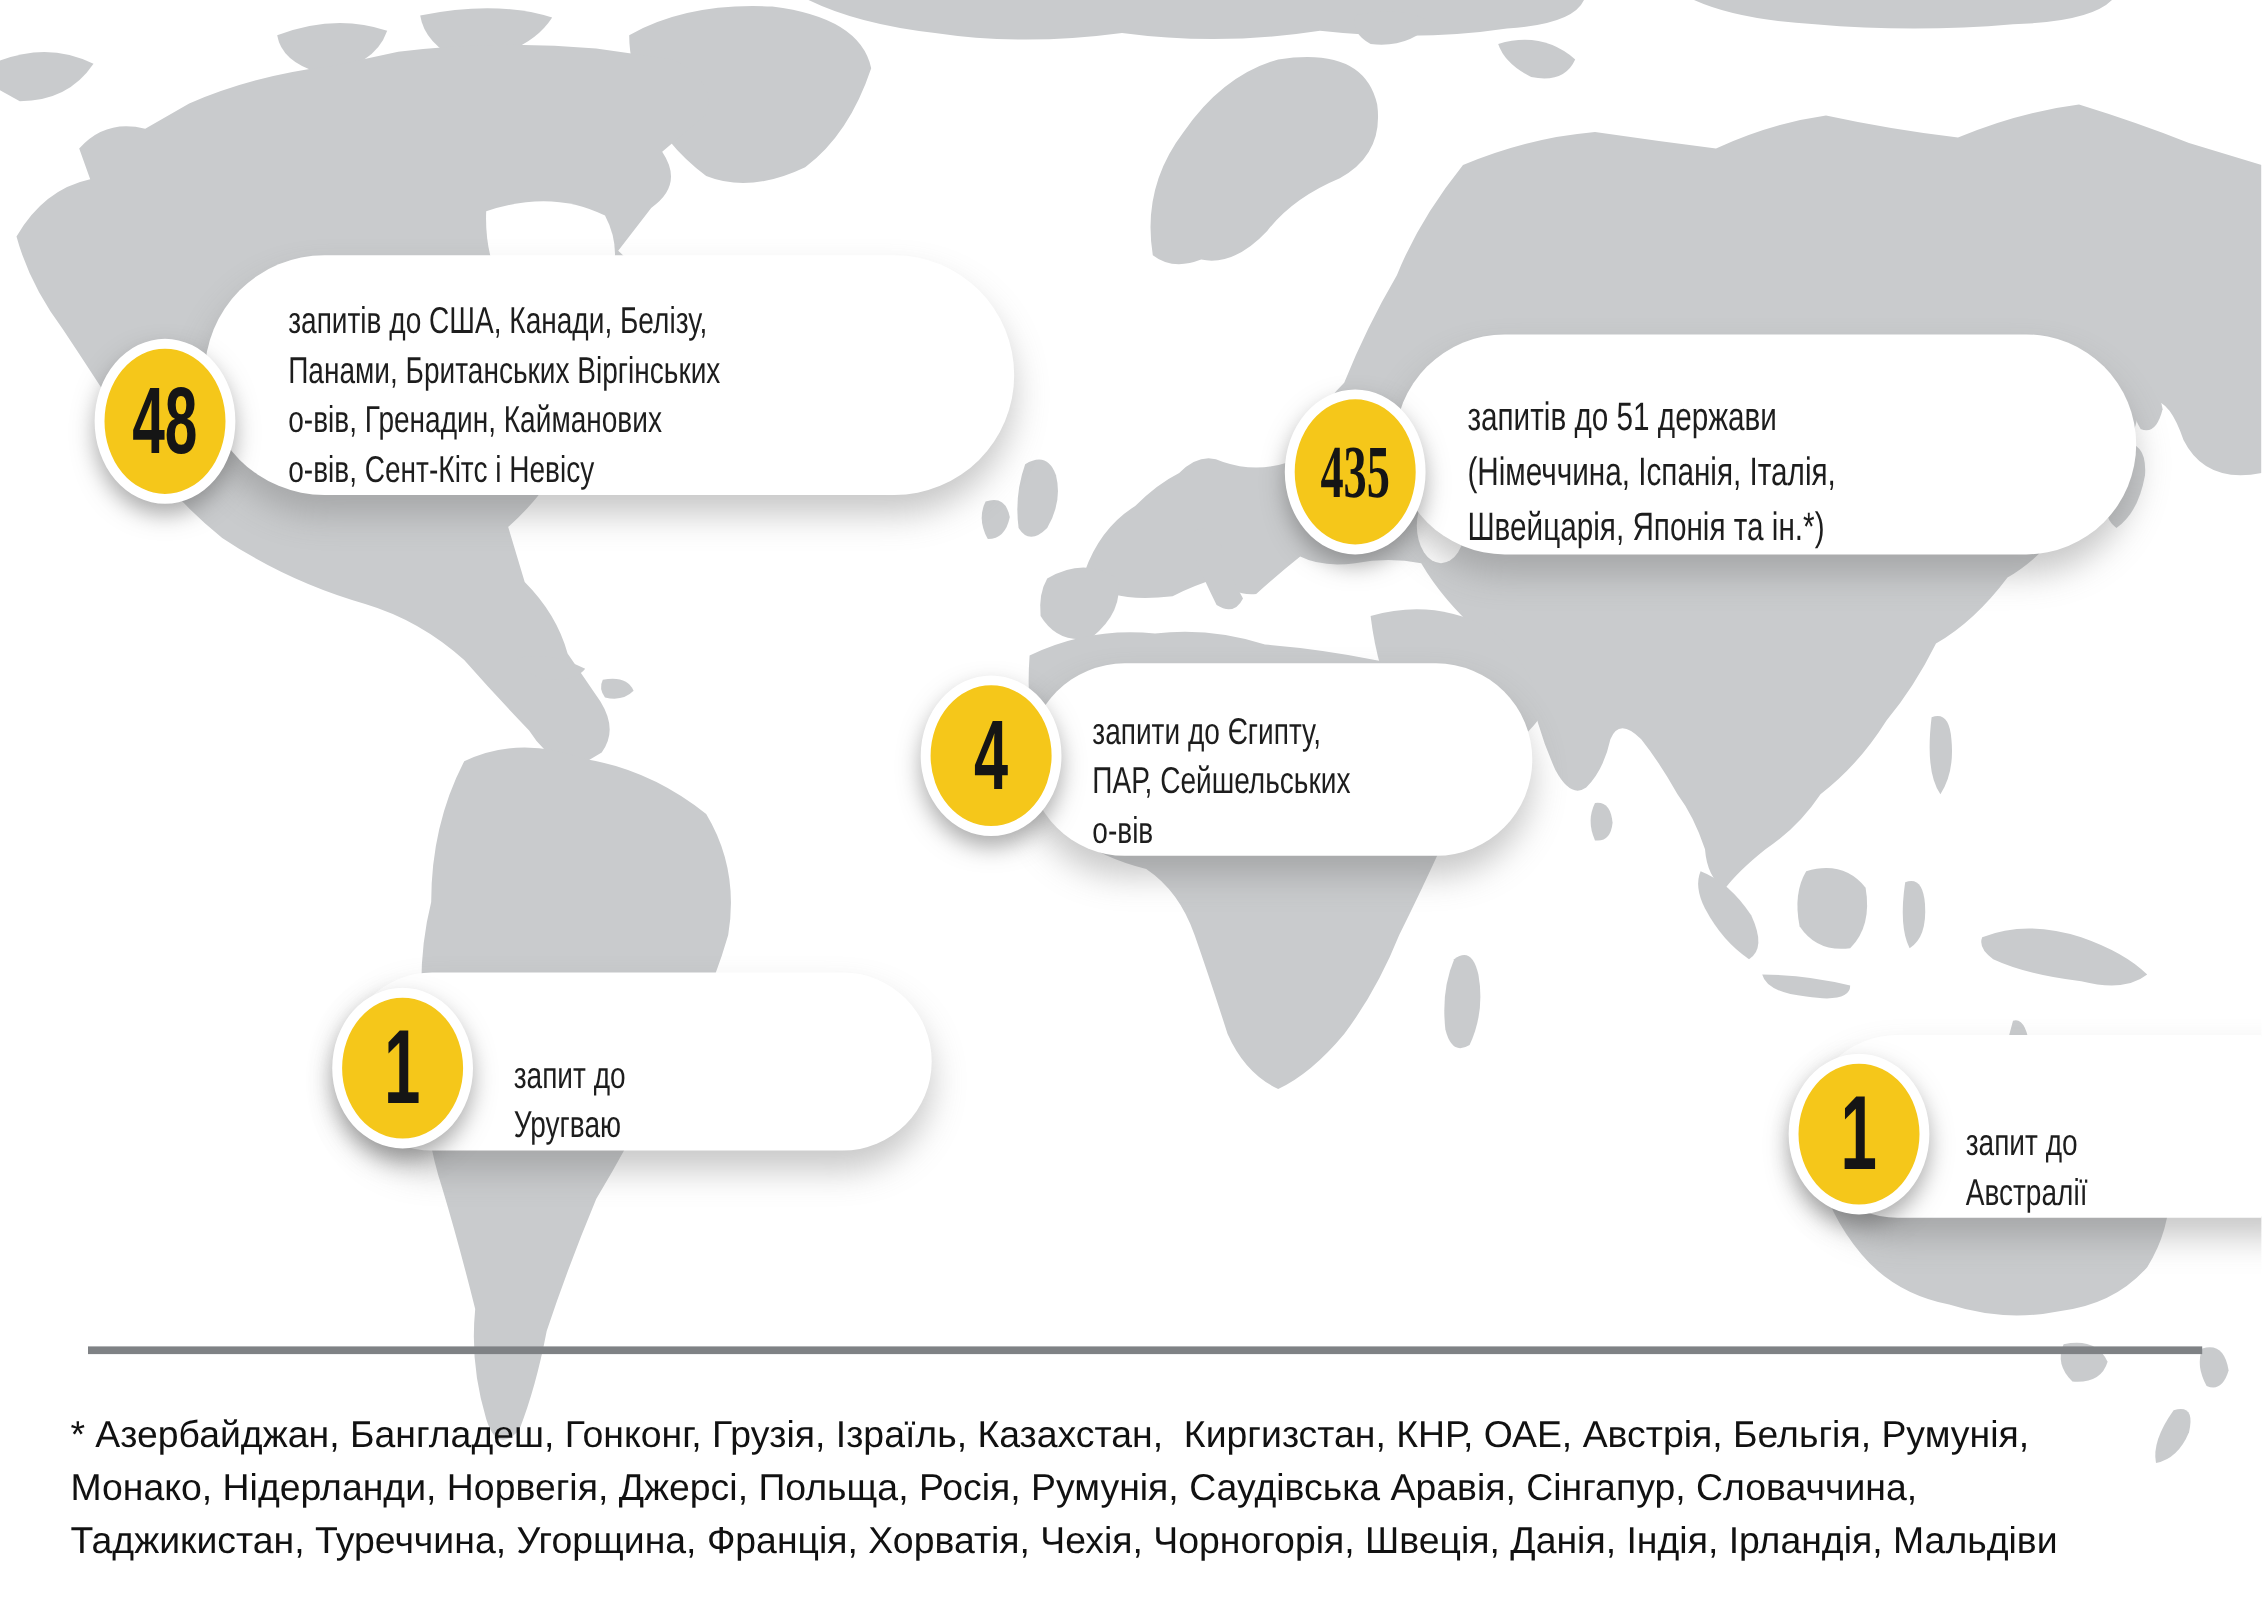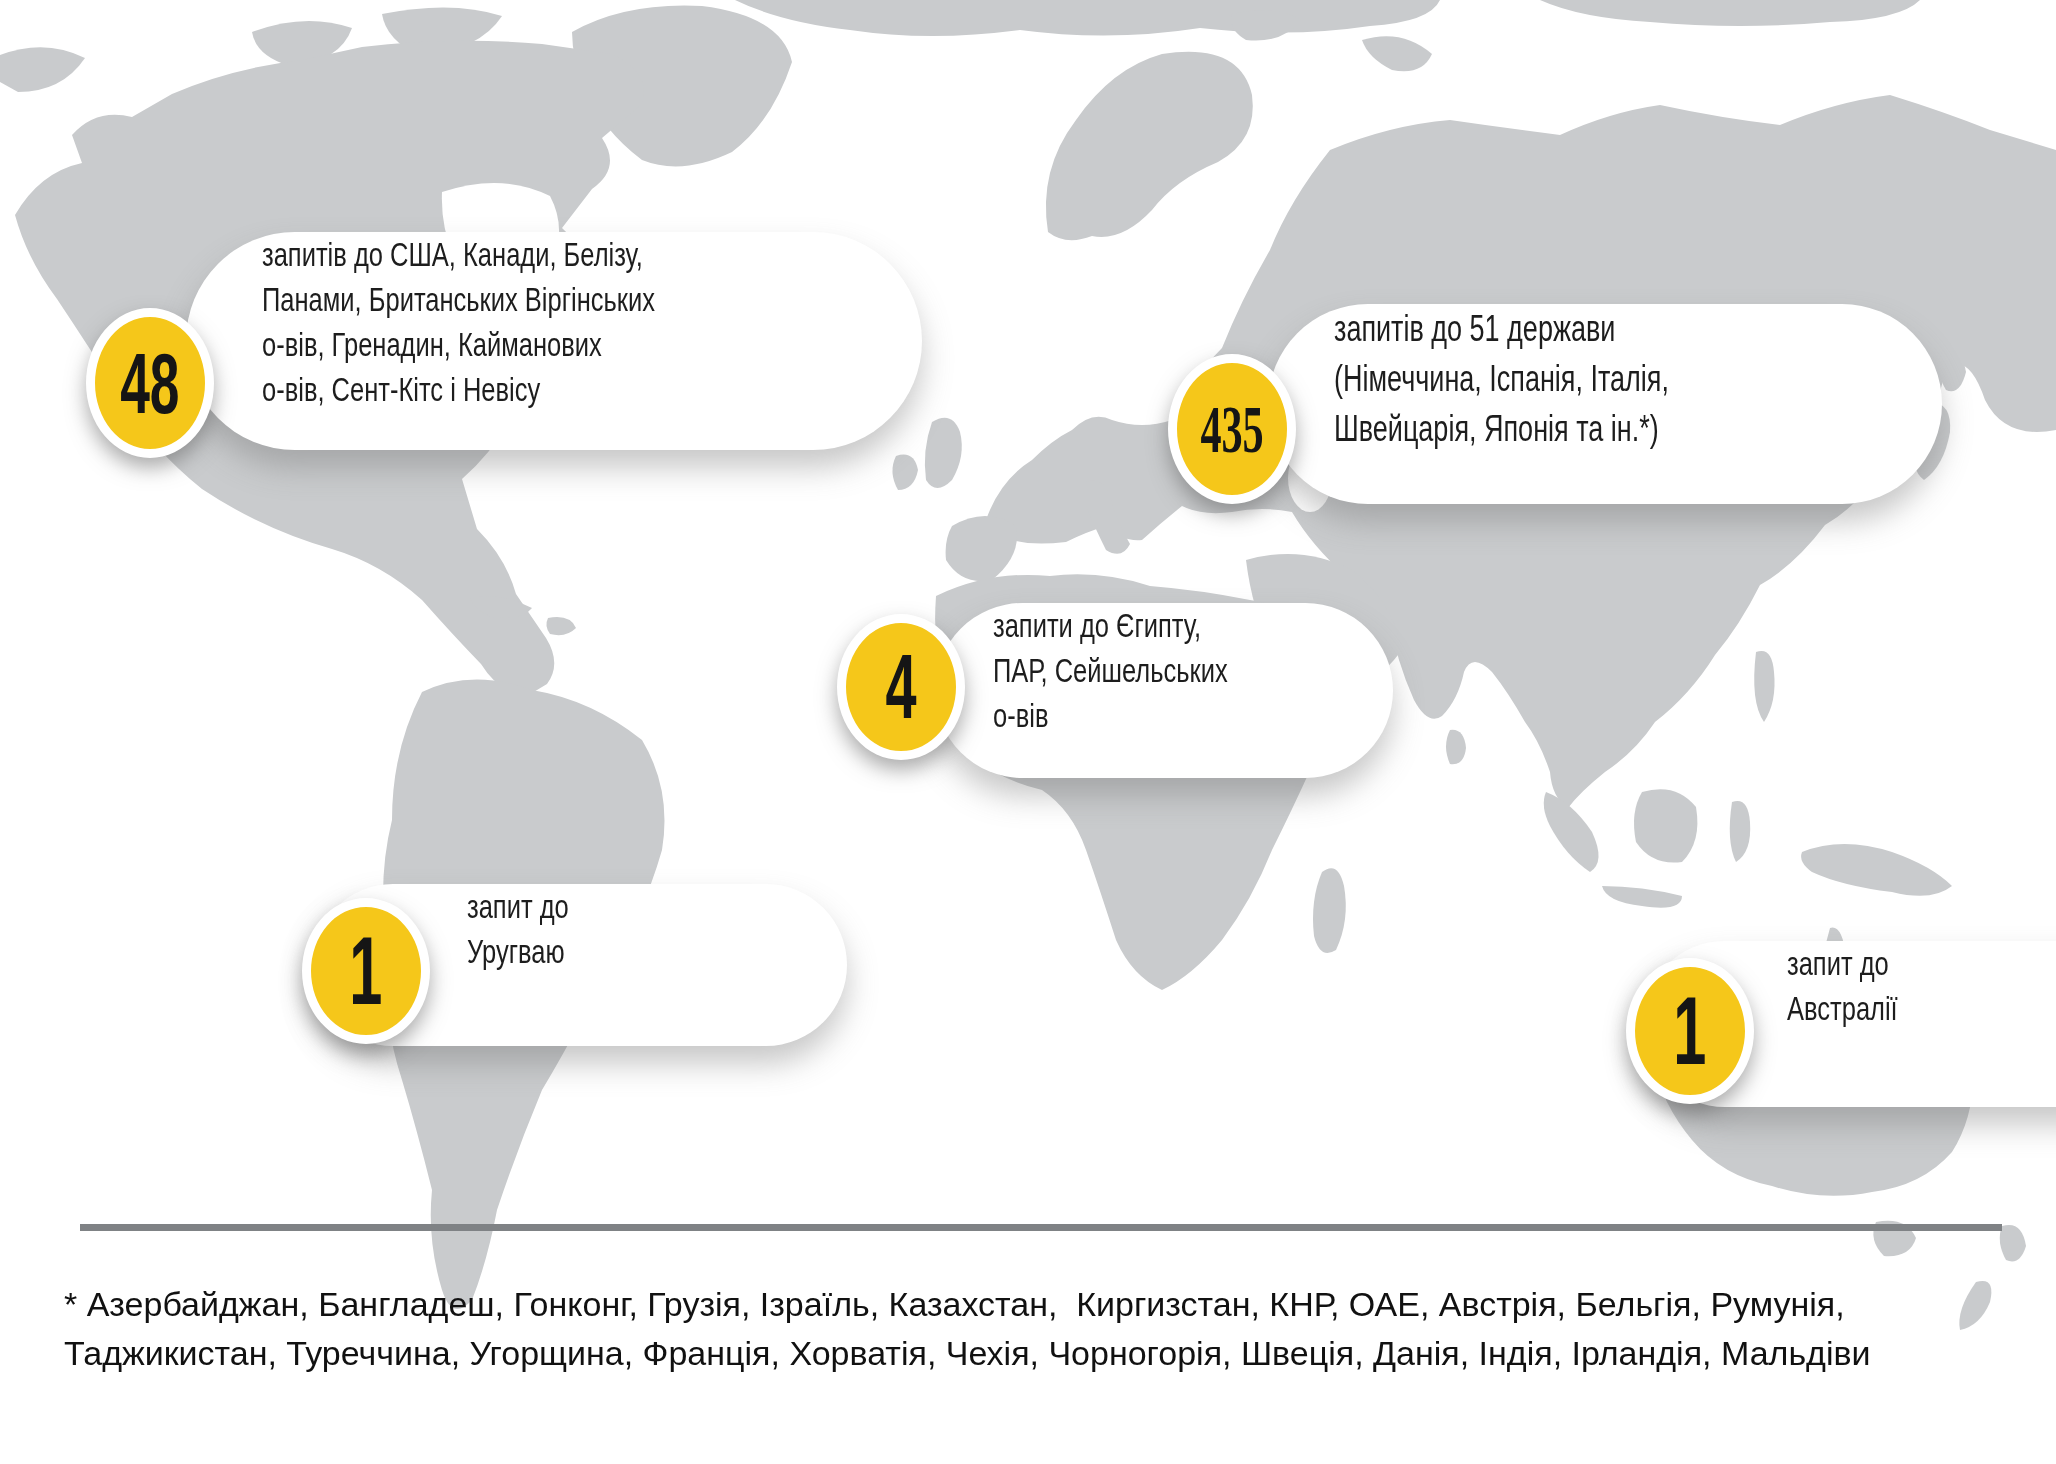--- a/index.html
+++ b/index.html
@@ -9,21 +9,21 @@
   html,body{margin:0;padding:0;background:#fff;}
   .canvas{position:relative;width:2056px;height:1464px;background:#fff;overflow:hidden;
           font-family:"Liberation Sans", sans-serif;}
   .map-svg{position:absolute;left:0;top:0;width:2056px;height:1464px;}
   .map-svg path{fill:var(--map);}
   .map-svg .sea{fill:#ffffff;}
 
   .callout{position:absolute;}
   .bubble{position:absolute;background:var(--bubble-bg);
           box-shadow:0 18px 30px rgba(110,110,110,.38);
-          display:flex;flex-direction:column;justify-content:flex-start;}
+          display:flex;flex-direction:column;justify-content:flex-end;}
   .bubble-text{color:var(--text);white-space:nowrap;
                transform:scaleX(.75);transform-origin:left center;
                font-size:34px;line-height:45px;}
   .bubble-text.lg{font-size:36px;line-height:50px;}
   .badge{position:absolute;background:var(--accent-yellow);
          border:9px solid #fff;border-radius:50%;
          box-shadow:0 10px 20px rgba(90,90,90,.5);
          display:flex;align-items:center;justify-content:center;}
   .badge .num{font-weight:700;color:var(--number);
               transform:scaleX(.62);transform-origin:center;line-height:1;}
@@ -132,16 +132,17 @@
     </div>
     <div class="badge" style="left:1626px;top:958px;width:110px;height:128px;">
       <span class="num" style="font-size:96px;">1</span>
     </div>
   </div>
 
   <div class="divider"></div>
 
   <div class="footnote">
     <div class="footnote-line">* Азербайджан, Бангладеш, Гонконг, Грузія, Ізраїль, Казахстан,  Киргизстан, КНР, ОАЕ, Австрія, Бельгія, Румунія,</div>
+    <div class="footnote-line">Монако, Нідерланди, Норвегія, Джерсі, Польща, Росія, Румунія, Саудівська Аравія, Сінгапур, Словаччина,</div>
     <div class="footnote-line">Таджикистан, Туреччина, Угорщина, Франція, Хорватія, Чехія, Чорногорія, Швеція, Данія, Індія, Ірландія, Мальдіви</div>
   </div>
 
 </div>
 
 </body></html>

